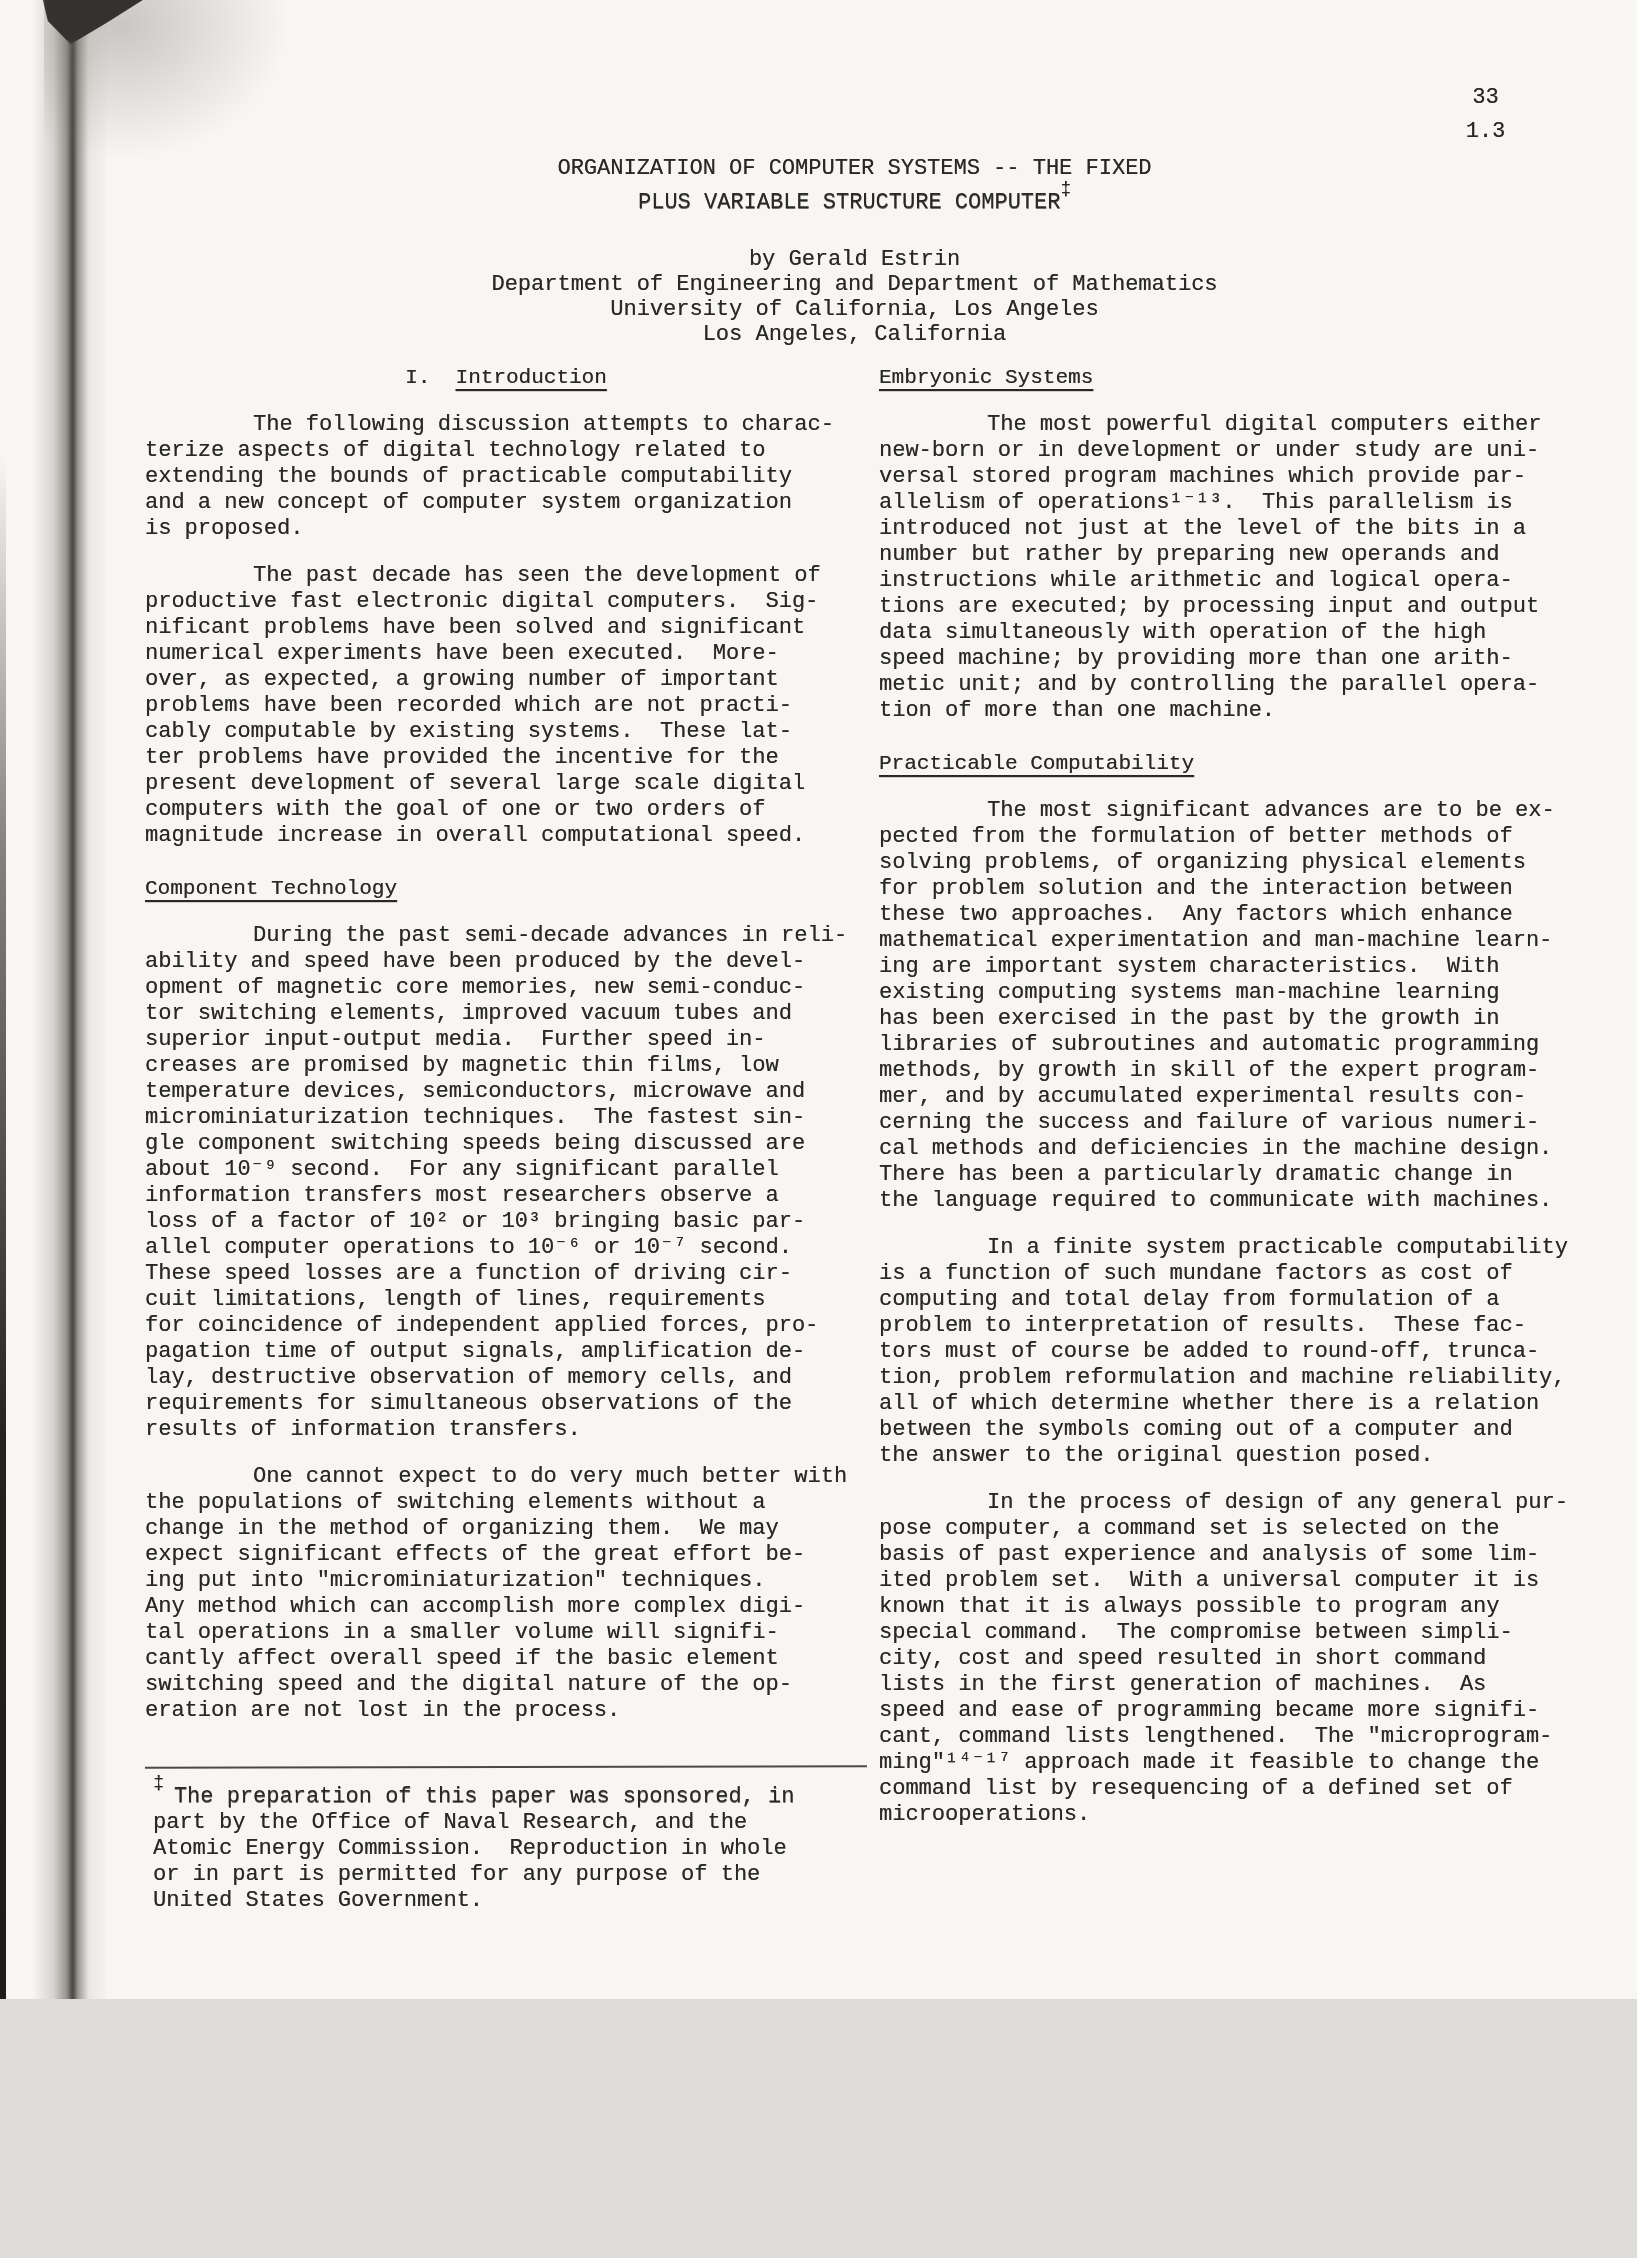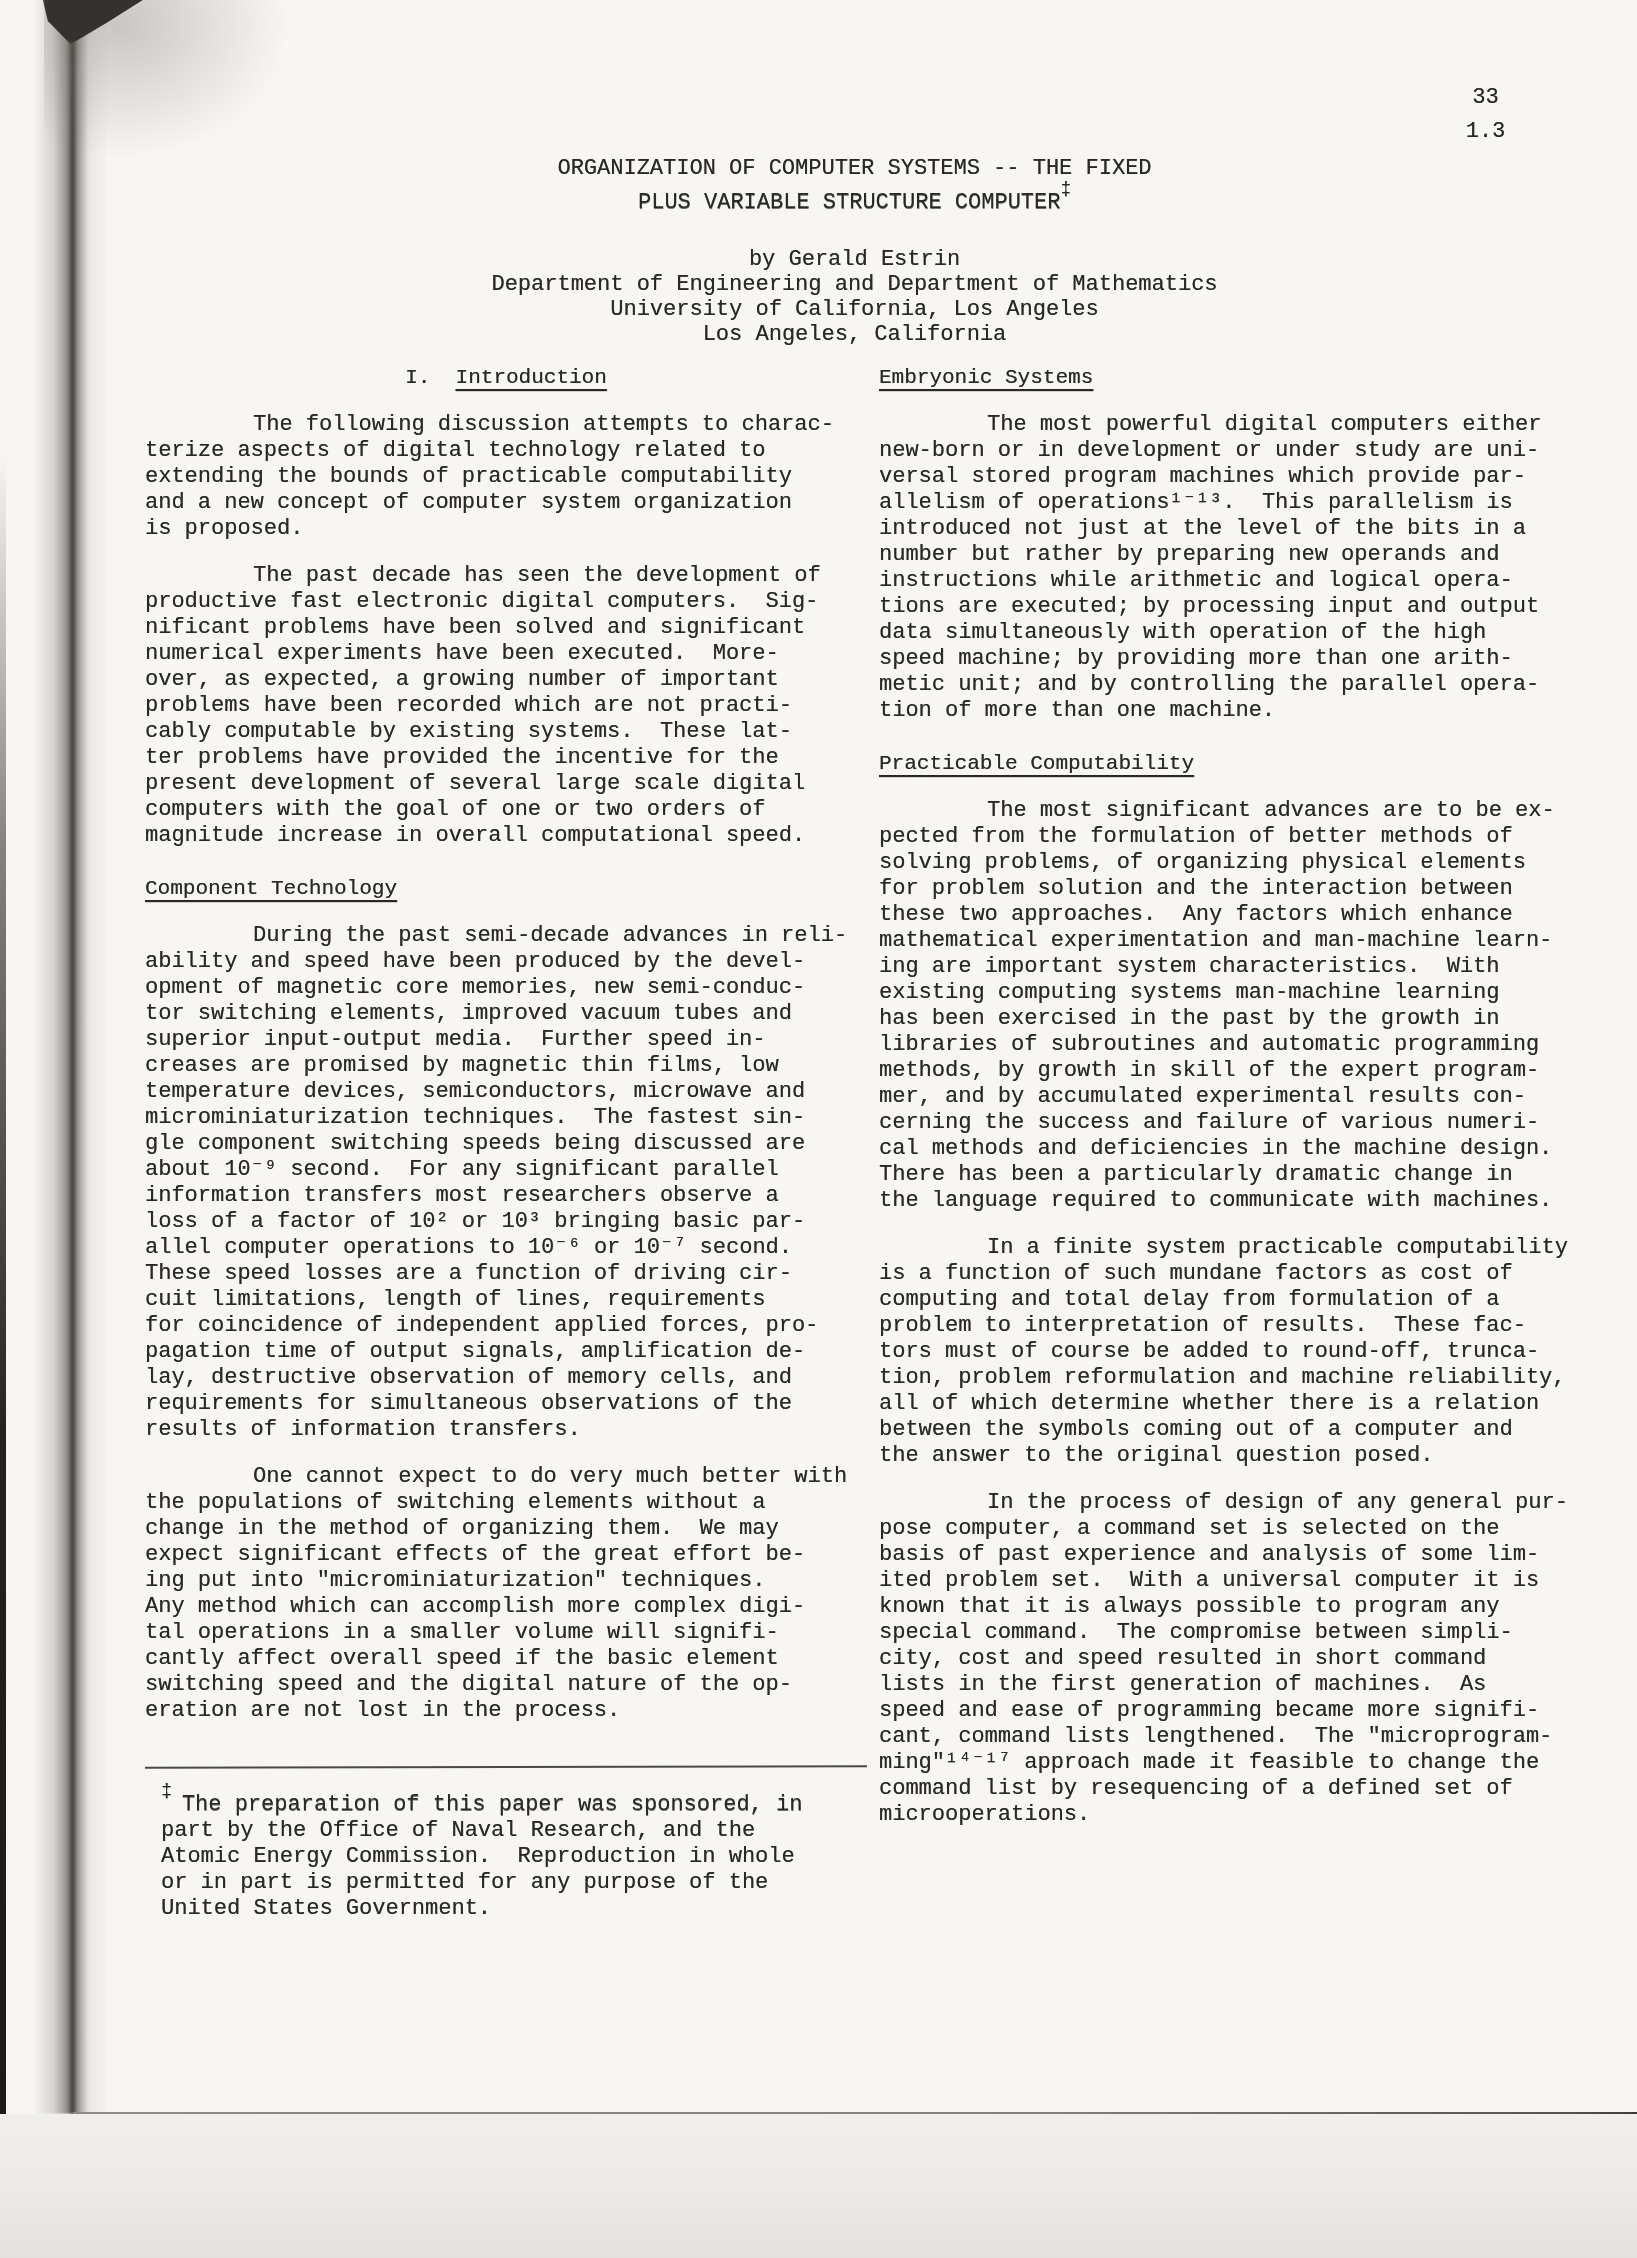--- a/index.html
+++ b/index.html
@@ -1,18 +1,18 @@
 <!DOCTYPE html>
 <html><head>
 <meta charset="utf-8">
 <style>
   html,body{margin:0;padding:0;background:#dddcd8;}
   .scan-root{
     position:relative;
-    width:1638px;height:2258px;
+    width:1638px;height:1999px;
     background:#f7f6f3;
     overflow:hidden;
     font-family:"Liberation Mono","DejaVu Sans Mono",monospace;
     color:#292826;
   }
   
   .spine-band{
     position:absolute;left:33px;top:0;width:75px;height:2114px;
     background:linear-gradient(90deg,
       rgba(190,187,182,0) 0%,
@@ -84,21 +84,21 @@
     white-space:pre-wrap;
     margin:0 0 21px 0;
     text-indent:108px;
   }
   
   .footnote{margin-top:42px;}
   .fn-rule{
     border:0;border-top:2.4px solid #4b4945;width:100%;
     margin:0 0 7.7px 0;transform:rotate(-0.12deg);
   }
-  .fn-text{white-space:pre-wrap;margin:16px;}
+  .fn-text{white-space:pre-wrap;margin:8px;}
   .fn-mark{font-size:0.85em;position:relative;top:-0.3em;margin-right:9.7px;}
   
   .doc-header,.col,.page-num-block{
     text-shadow:0.2px 0.3px 0.4px rgba(40,39,36,0.65);
   }
 </style>
 </head>
 <body>
 
 <div class="scan-root">

